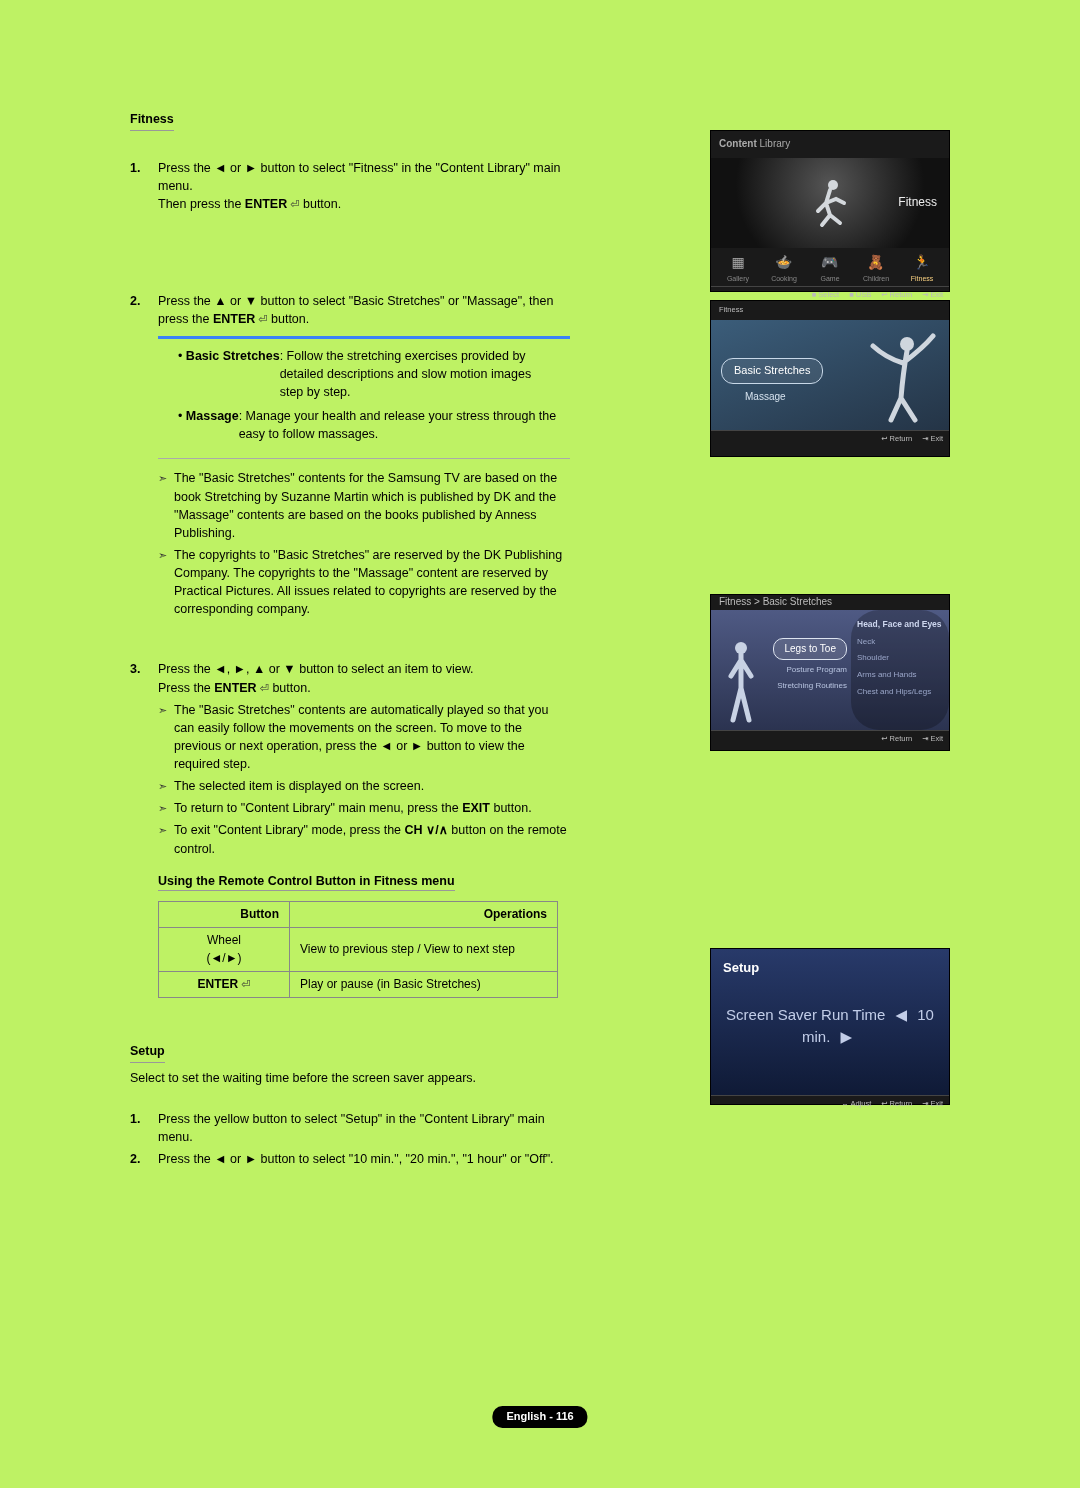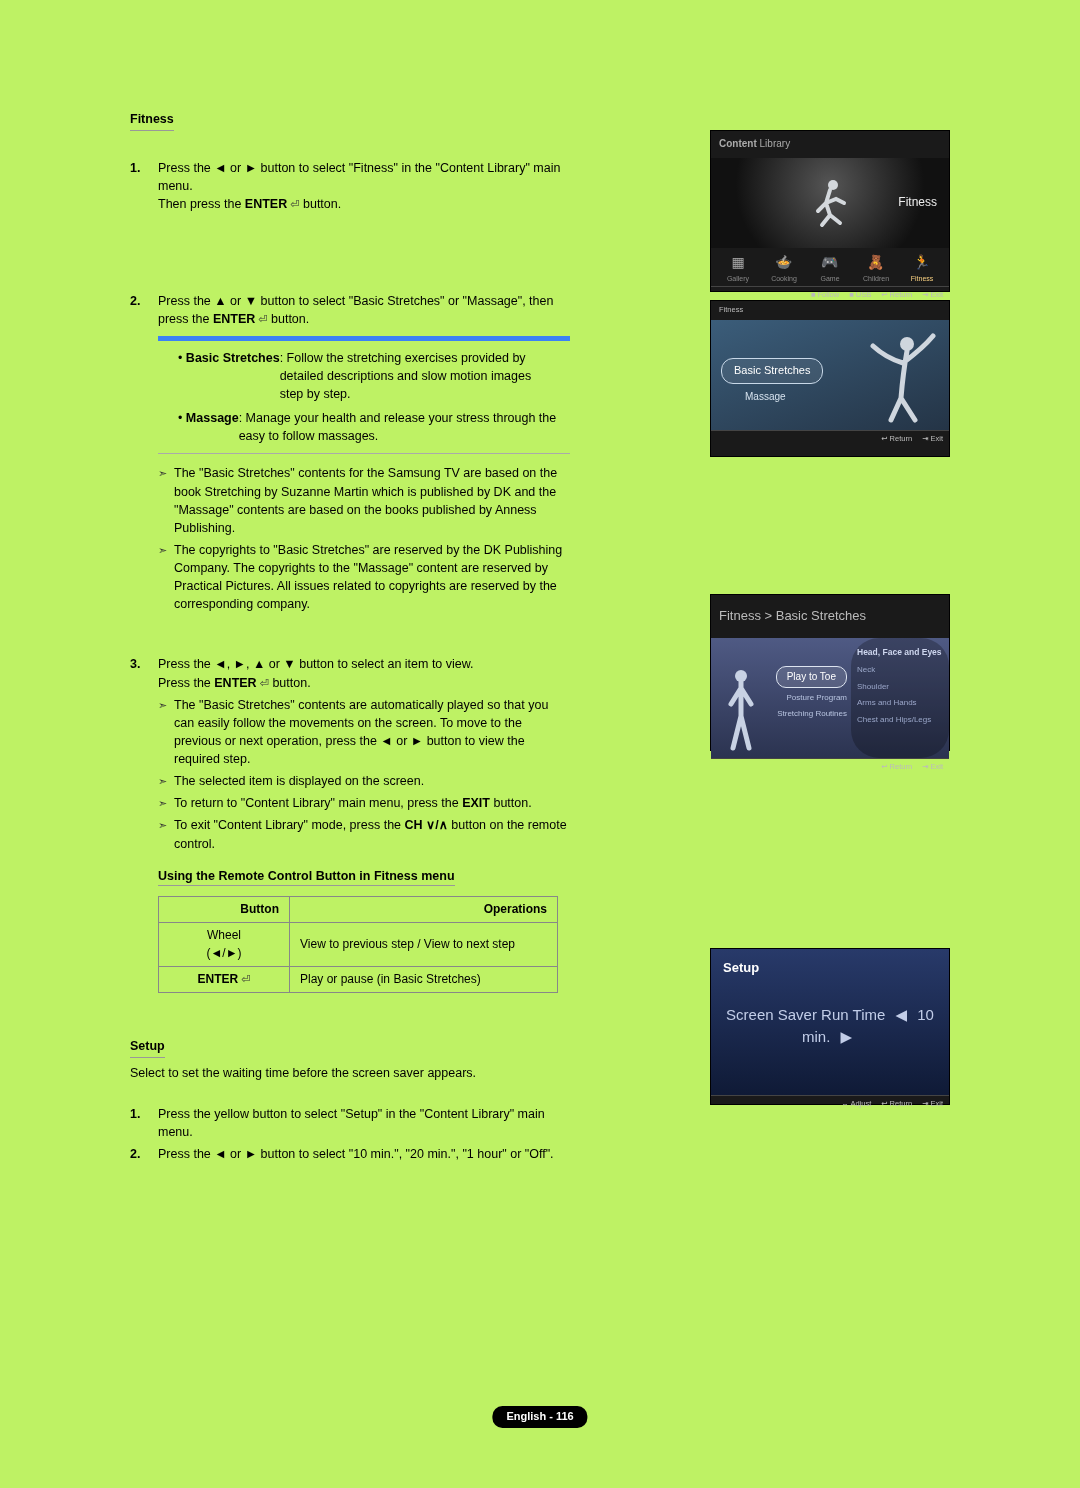--- a/index.html
+++ b/index.html
@@ -28,23 +28,23 @@
     margin-bottom: 6px;
   }
   ol.steps { list-style: none; padding: 0; margin: 0; }
   ol.steps > li { display: flex; margin: 4px 0 4px 0; }
   .step-num { font-weight: bold; width: 28px; flex: none; }
   .step-body { flex: 1; }
   .bul-line { display: flex; margin: 4px 0; }
   .bul-mark { width: 16px; flex: none; }
   .bul-mark::before { content: "➣"; color: #333; font-size: 11px; }
   .inset-box {
-    border-top: 5px solid #3b82f6;
+    border-top: 3px solid #3b82f6;
     border-bottom: 1px solid #aaa;
-    padding: 8px 12px 8px 20px;
+    padding: 8px 12px 15px 20px;
     margin: 8px 0 10px 0;
   }
   table.remote {
     border: 1px solid #888;
     border-collapse: collapse;
     width: 400px;
     margin-top: 6px;
   }
   table.remote th, table.remote td {
     border: 1px solid #888;
@@ -132,21 +132,21 @@
   }
   #tv2 .massage-lbl {
     position: absolute; left: 34px; top: 70px;
     font-size: 10px; color: #d6e2ee;
   }
   #tv2 .figure2 {
     position: absolute; right: 8px; top: 8px; width: 90px; height: 95px;
   }
   
   #tv3 { top: 594px; height: 155px; }
-  #tv3 .crumb { padding: 12px 8px; font-size: 13px; color: #bbb; }
+  #tv3 .crumb { padding: 0 8px; font-size: 10px; color: #bbb; }
   #tv3 .body3 {
     height: 120px; display: flex;
     background: linear-gradient(180deg, #4f5a84 0%, #2b3350 100%);
   }
   #tv3 .leftcol {
     flex: 1.2; position: relative;
   }
   #tv3 .figure3 {
     position:absolute; left: 6px; bottom: 4px; width: 50px; height: 90px;
   }
@@ -317,21 +317,21 @@
       <div class="fitness-label">Fitness</div>
     </div>
     <div class="menu-row">
       <div class="mitem"><span class="micon">▦</span><span>Gallery</span></div>
       <div class="mitem"><span class="micon">🍲</span><span>Cooking</span></div>
       <div class="mitem"><span class="micon">🎮</span><span>Game</span></div>
       <div class="mitem"><span class="micon">🧸</span><span>Children</span></div>
       <div class="mitem sel"><span class="micon">🏃</span><span>Fitness</span></div>
     </div>
     <div class="tv-footer">
-      <span>■ Follow</span>
+      <span>■ Select</span>
       <span>■ USB</span>
       <span>↩ Return</span>
       <span>⇥ Exit</span>
     </div>
   </div>
 
   <div class="tv" id="tv2">
     <div class="top">Fitness</div>
     <div class="body2">
       <div class="pill">Basic Stretches</div>
@@ -348,21 +348,21 @@
   </div>
 
   <div class="tv" id="tv3">
     <div class="crumb">Fitness &gt; Basic Stretches</div>
     <div class="body3">
       <div class="leftcol">
         <svg class="figure3" viewBox="0 0 50 90">
           <circle cx="24" cy="12" r="6" fill="#c8d2e4"></circle>
           <path d="M24 18 L24 52 M24 24 L14 40 M24 24 L34 40 M24 52 L16 84 M24 52 L32 84" stroke="#c8d2e4" stroke-width="5" fill="none" stroke-linecap="round"></path>
         </svg>
-        <div class="pill3">Play to Toe</div>
+        <div class="pill3">Legs to Toe</div>
         <div class="sub3a">Posture Program</div>
         <div class="sub3b">Stretching Routines</div>
       </div>
       <div class="rightcol">
         <div class="rtitle">Head, Face and Eyes</div>
         <div>Neck</div>
         <div>Shoulder</div>
         <div>Arms and Hands</div>
         <div>Chest and Hips/Legs</div>
       </div>

